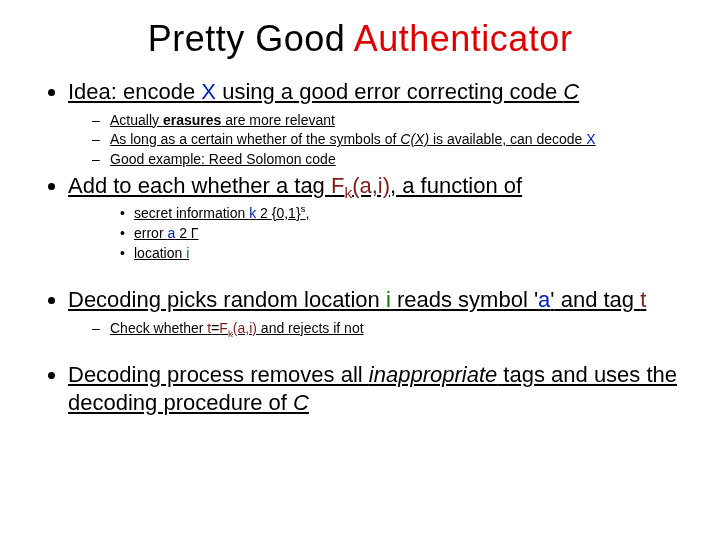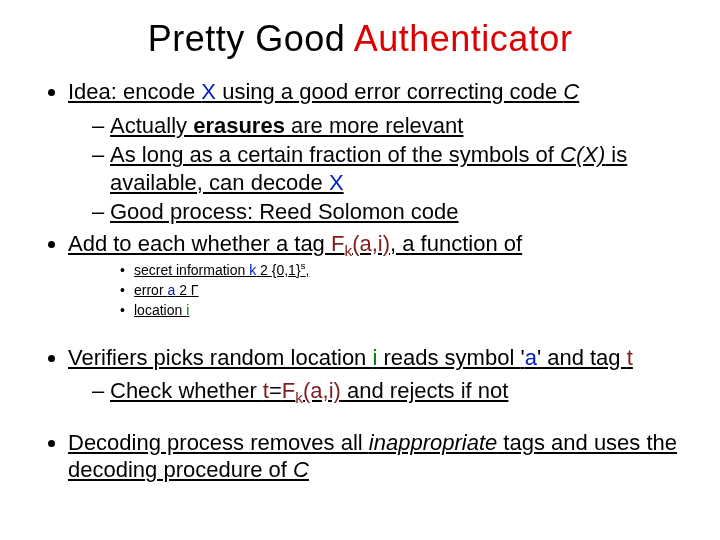--- a/index.html
+++ b/index.html
@@ -34,21 +34,21 @@
   ul.top > li {
     font-size: 22px;
     line-height: 1.25;
     margin-bottom: 4px;
     color: #000;
   }
   ul.top > li.spaced {
     margin-top: 24px;
   }
   ul.sub1 {
-    font-size: 22px;
+    font-size: 14px;
     margin: 6px 0 4px 0;
     padding-left: 24px;
     color: #050505;
   }
   ul.sub1 > li {
     list-style: none;
     position: relative;
     padding-left: 18px;
     margin-bottom: 2px;
     line-height: 1.25;
@@ -91,36 +91,36 @@
   <div class="title">
     <span>Pretty Good </span><span class="red">Authenticator</span>
   </div>
 
   <ul class="top">
 
     <li>
       <span>Idea: encode </span><span class="blue">X</span><span> using a good error correcting code </span><span class="ital">C</span>
       <ul class="sub1">
         <li><span>Actually </span><b>erasures</b><span> are more relevant</span></li>
-        <li><span>As long as a certain fraction of the symbols of </span><span class="ital">C(X)</span><span> is available, can decode </span><span class="blue">X</span></li>
-        <li>Good process: Reed Solomon code</li>
+        <li><span>As long as a certain whether of the symbols of </span><span class="ital">C(X)</span><span> is available, can decode </span><span class="blue">X</span></li>
+        <li>Good example: Reed Solomon code</li>
       </ul>
     </li>
 
     <li>
       <span>Add to each whether a tag </span><span class="red"><span>F</span><sub>k</sub><span>(a,i)</span></span><span>, a function of</span>
       <ul class="sub2">
         <li><span>secret information </span><span class="blue">k</span><span> 2 </span><span>{0,1}</span><sup>s</sup><span>,</span></li>
         <li><span>error </span><span class="blue">a</span><span> 2 </span><span>Γ</span></li>
         <li><span> location </span><span class="green">i</span></li>
       </ul>
     </li>
 
     <li class="spaced">
-      <span>Verifiers picks random location </span><span class="green">i</span><span> reads symbol </span><span>'</span><span class="blue">a</span><span>'</span><span> and tag </span><span class="red">t</span>
+      <span>Decoding picks random location </span><span class="green">i</span><span> reads symbol </span><span>'</span><span class="blue">a</span><span>'</span><span> and tag </span><span class="red">t</span>
       <ul class="sub1">
         <li><span>Check whether </span><span class="red">t</span><span>=</span><span class="red"><span>F</span><sub>k</sub><span>(a,i)</span></span><span> and rejects if not</span></li>
       </ul>
     </li>
 
     <li class="spaced">
       <span>Decoding process removes all </span><span class="ital">inappropriate</span><span> tags and uses the decoding procedure of </span><span class="ital">C</span>
     </li>
 
   </ul>

